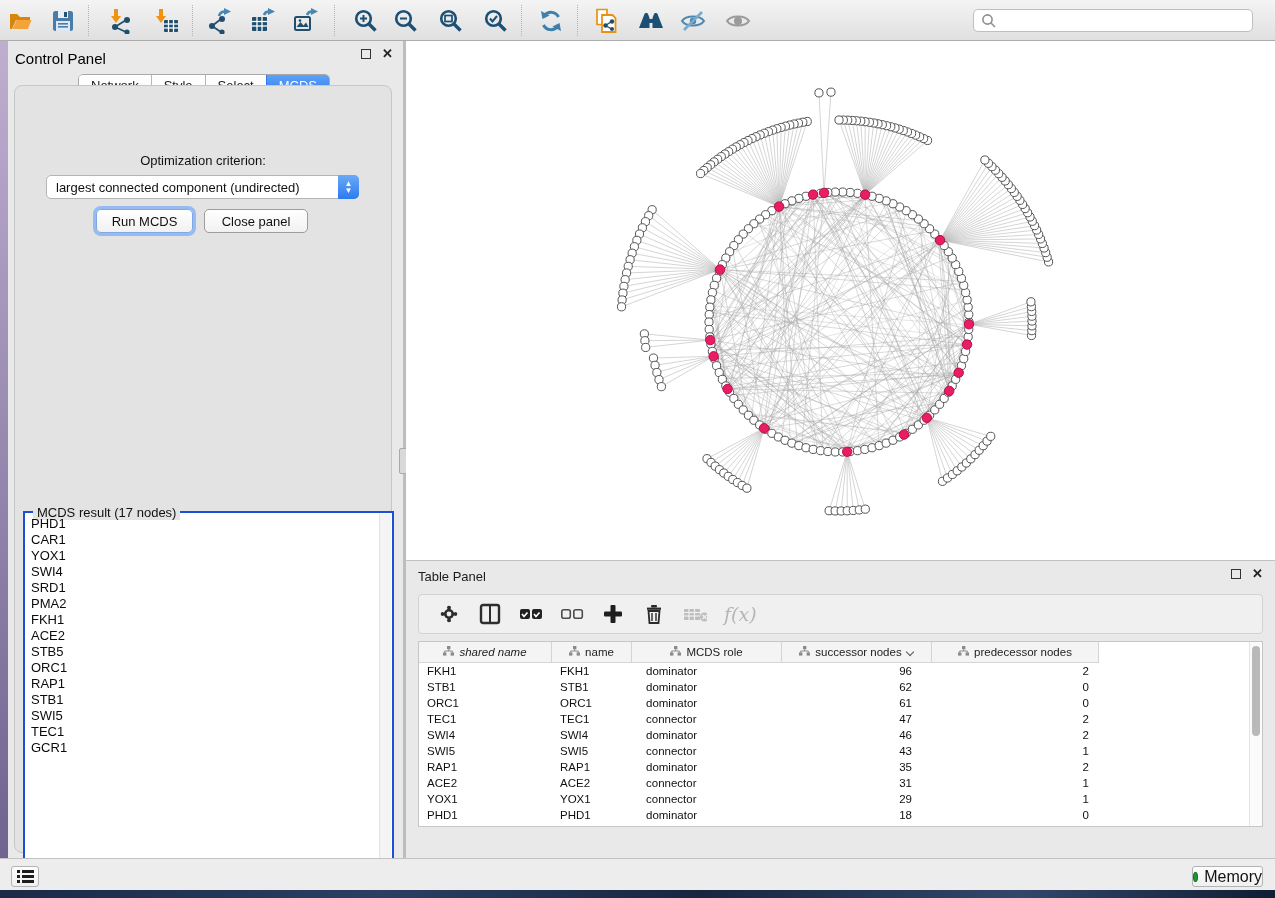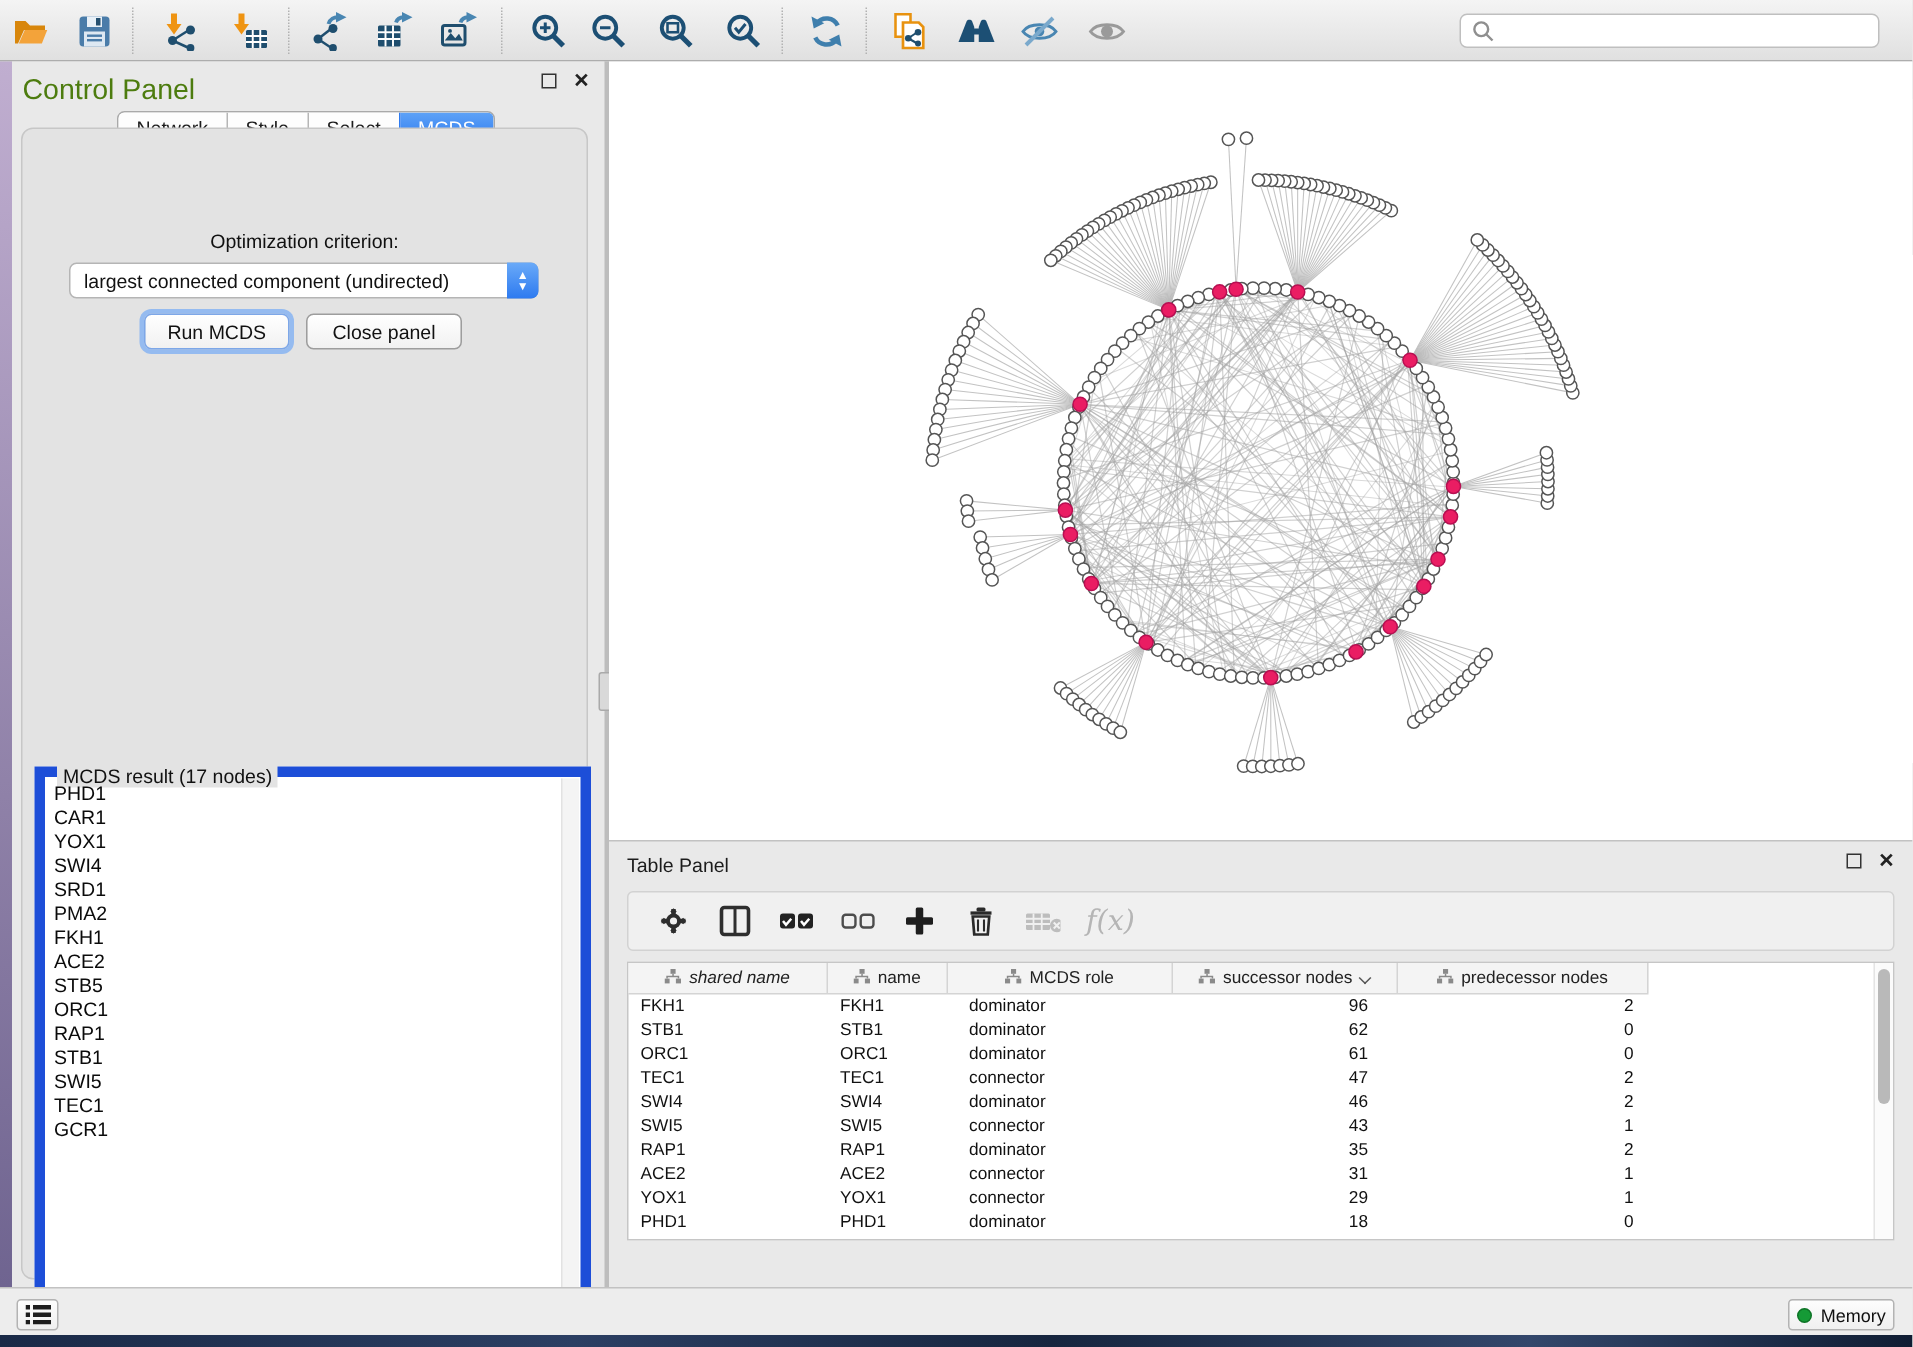--- a/index.html
+++ b/index.html
@@ -17,21 +17,21 @@
   .searchbox input { border:none; outline:none; flex:1; font-size:12px; background:transparent; }
 
   
   .desk-left { position:absolute; left:0; top:41px; width:8px; height:817px;
     background:linear-gradient(#c0aed0,#8f81a8 60%,#6f6490); }
   .desk-bottom { position:absolute; left:0; top:890px; width:1275px; height:8px;
     background:linear-gradient(90deg,#1a2a47,#2c3f63 30%,#17263f 55%,#33476b 80%,#101d33); }
 
   
   .cpanel { position:absolute; left:8px; top:41px; width:395px; height:817px; background:#e9e9e9; }
-  .cpanel-title { position:absolute; left:7px; top:9px; font-size:19px; color:#4d7c0f; }
+  .cpanel-title { position:absolute; left:7px; top:9px; font-size:15px; color:#000000; }
   .win-btns { position:absolute; top:8px; display:flex; gap:11px; align-items:center; }
   .cpanel .win-btns { right:10px; }
   .float-glyph { width:10px; height:10px; border:1.5px solid #333; display:inline-block; }
   .close-glyph { font-size:13px; font-weight:bold; color:#222; line-height:10px; }
 
   .seg-tabs { position:absolute; display:flex; height:22px; border:1px solid #a9a9a9; border-radius:5px;
     overflow:hidden; background:#fff; font-size:13px; }
   .seg { display:flex; align-items:center; justify-content:center; padding:0 12px; color:#1c1c1c;
     border-left:1px solid #b6b6b6; background:#fdfdfd; white-space:nowrap; }
   .seg:first-child { border-left:none; }
@@ -46,21 +46,21 @@
   .dropdown .dd-text { flex:1; padding-left:9px; color:#111; white-space:nowrap; overflow:hidden; }
   .dd-cap { width:21px; height:24px; margin:-1px; border-radius:0 5px 5px 0;
     background:linear-gradient(#6aaaf8,#2d7af0); display:flex; flex-direction:column; align-items:center; justify-content:center; gap:1px; }
   .dd-cap span { color:#fff; font-size:8px; line-height:6px; }
   .btn { position:absolute; height:24px; background:linear-gradient(#ffffff,#f1f1f1);
     border:1px solid #9d9d9d; border-radius:5px; font-size:13px; color:#111;
     display:flex; align-items:center; justify-content:center; }
   .btn.focused { box-shadow:0 0 0 3px rgba(96,160,248,.6); border-color:#7da7e8; }
 
   .fieldset { position:absolute; left:8px; top:425px; width:371px; height:370px;
-    background:#fff; border:7px solid #1d4ed8; }
+    background:#fff; border:2px solid #1d4ed8; }
   .fieldset-legend { position:absolute; left:8px; top:-8px; background:#e3e3e3; padding:0 4px;
     font-size:13px; color:#111; }
   .mcds-list { position:absolute; left:1px; top:3px; right:13px; bottom:1px; overflow:hidden;
     font-size:13px; color:#0b0b0b; padding-left:5px; }
   .mcds-list div { height:16px; line-height:16px; }
   .list-scroll { position:absolute; right:1px; top:1px; width:12px; bottom:1px;
     background:#f4f4f4; border-left:1px solid #e2e2e2; }
 
   
   .vsplit { position:absolute; left:403px; top:41px; width:3px; height:817px; background:#bdbdbd; }
@@ -98,21 +98,21 @@
   .table-thumb { position:absolute; left:2px; top:4px; width:8px; height:90px; background:#b9b9b9; border-radius:4px; }
 
   .tpanel .seg-tabs.bottom { left:249px; top:272px; }
 
   
   .statusbar { position:absolute; left:0; top:858px; width:1275px; height:32px;
     background:#ededed; border-top:1px solid #c2c2c2; }
   .sb-btn { position:absolute; border:1px solid #b3b3b3; background:linear-gradient(#fdfdfd,#f0f0f0);
     border-radius:3px; display:flex; align-items:center; justify-content:center; }
   .list-btn { left:11px; top:7px; width:28px; height:21px; }
-  .mem-btn { left:1192px; top:7px; width:71px; height:21px; gap:6px; font-size:12px; color:#111; }
+  .mem-btn { left:1192px; top:7px; width:71px; height:21px; gap:6px; font-size:16px; color:#111; }
   .mem-dot { width:10px; height:10px; border-radius:50%; background:#159a36; border:1px solid #0d7426; }
 </style>
 </head>
 <body>
 
 <div id="app">
 
   <div class="toolbar">
     <span class="tb-icon" style="left:7px">
       <svg width="26" height="26">

